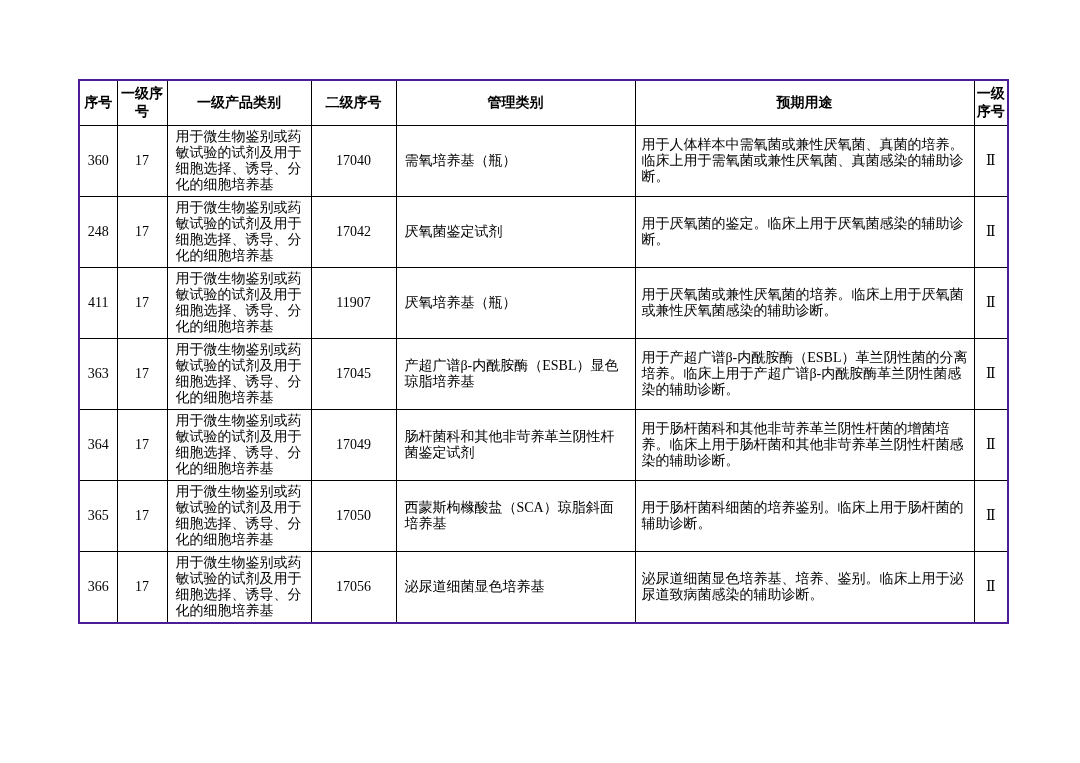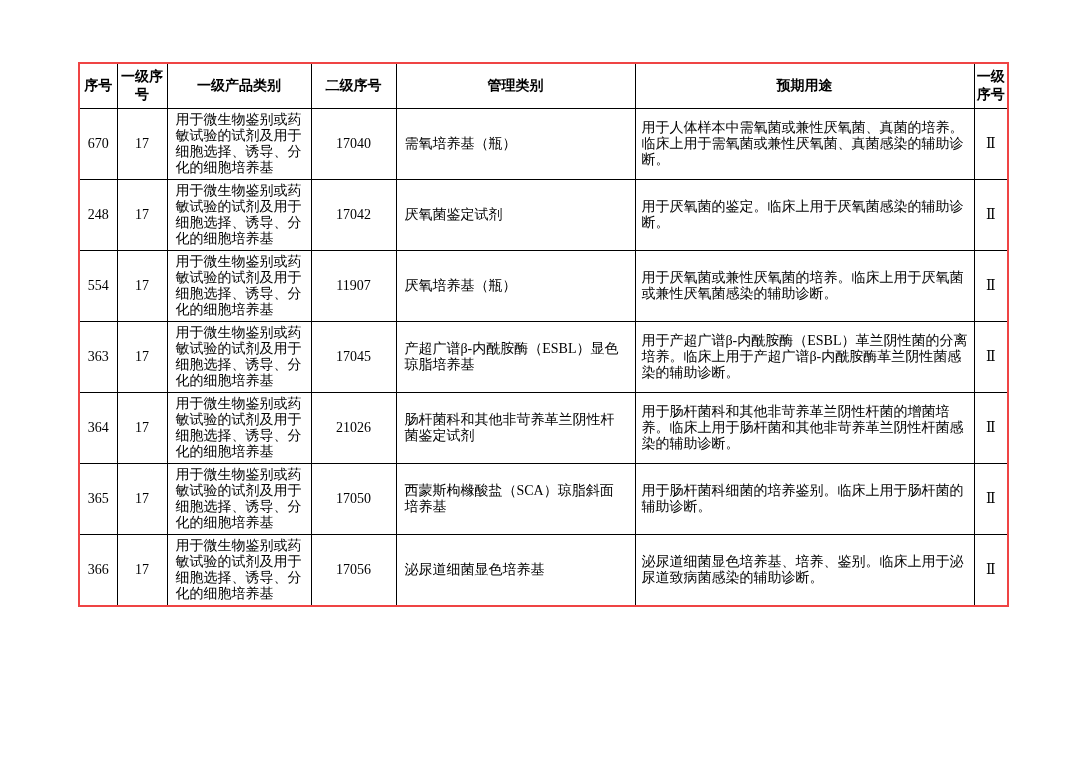--- a/index.html
+++ b/index.html
@@ -9,25 +9,25 @@
     width: 1080px;
     height: 763px;
     background: #ffffff;
     overflow: hidden;
     font-family: "Liberation Serif", "DejaVu Serif", serif;
     color: #000000;
   }
   table.product-table {
     position: absolute;
     left: 78px;
-    top: 62px;
+    top: 79px;
     width: 929px;
     border-collapse: collapse;
     table-layout: fixed;
-    border: 2px solid #ef4444;
+    border: 2px solid #4c1d95;
   }
   .product-table th, .product-table td {
     border: 1px solid #000000;
     vertical-align: middle;
     color: #000000;
   }
   .product-table th {
     font-weight: bold;
     font-size: 14px;
     line-height: 1.3;
@@ -65,60 +65,60 @@
         <th>一级序号</th>
         <th>一级产品类别</th>
         <th>二级序号</th>
         <th>管理类别</th>
         <th>预期用途</th>
         <th>一级序号</th>
       </tr>
     </thead>
     <tbody>
       <tr>
-        <td class="c-center">670</td>
+        <td class="c-center">360</td>
         <td class="c-center">17</td>
         <td class="c-category">用于微生物鉴别或药敏试验的试剂及用于细胞选择、诱导、分化的细胞培养基</td>
         <td class="c-center">17040</td>
         <td>需氧培养基（瓶）</td>
         <td class="c-use">用于人体样本中需氧菌或兼性厌氧菌、真菌的培养。临床上用于需氧菌或兼性厌氧菌、真菌感染的辅助诊断。</td>
         <td class="c-center">Ⅱ</td>
       </tr>
       <tr>
         <td class="c-center">248</td>
         <td class="c-center">17</td>
         <td class="c-category">用于微生物鉴别或药敏试验的试剂及用于细胞选择、诱导、分化的细胞培养基</td>
         <td class="c-center">17042</td>
         <td>厌氧菌鉴定试剂</td>
         <td class="c-use">用于厌氧菌的鉴定。临床上用于厌氧菌感染的辅助诊断。</td>
         <td class="c-center">Ⅱ</td>
       </tr>
       <tr>
-        <td class="c-center">554</td>
+        <td class="c-center">411</td>
         <td class="c-center">17</td>
         <td class="c-category">用于微生物鉴别或药敏试验的试剂及用于细胞选择、诱导、分化的细胞培养基</td>
         <td class="c-center">11907</td>
         <td>厌氧培养基（瓶）</td>
         <td class="c-use">用于厌氧菌或兼性厌氧菌的培养。临床上用于厌氧菌或兼性厌氧菌感染的辅助诊断。</td>
         <td class="c-center">Ⅱ</td>
       </tr>
       <tr>
         <td class="c-center">363</td>
         <td class="c-center">17</td>
         <td class="c-category">用于微生物鉴别或药敏试验的试剂及用于细胞选择、诱导、分化的细胞培养基</td>
         <td class="c-center">17045</td>
         <td>产超广谱β-内酰胺酶（ESBL）显色琼脂培养基</td>
         <td class="c-use">用于产超广谱β-内酰胺酶（ESBL）革兰阴性菌的分离培养。临床上用于产超广谱β-内酰胺酶革兰阴性菌感染的辅助诊断。</td>
         <td class="c-center">Ⅱ</td>
       </tr>
       <tr>
         <td class="c-center">364</td>
         <td class="c-center">17</td>
         <td class="c-category">用于微生物鉴别或药敏试验的试剂及用于细胞选择、诱导、分化的细胞培养基</td>
-        <td class="c-center">21026</td>
+        <td class="c-center">17049</td>
         <td>肠杆菌科和其他非苛养革兰阴性杆菌鉴定试剂</td>
         <td class="c-use">用于肠杆菌科和其他非苛养革兰阴性杆菌的增菌培养。临床上用于肠杆菌和其他非苛养革兰阴性杆菌感染的辅助诊断。</td>
         <td class="c-center">Ⅱ</td>
       </tr>
       <tr>
         <td class="c-center">365</td>
         <td class="c-center">17</td>
         <td class="c-category">用于微生物鉴别或药敏试验的试剂及用于细胞选择、诱导、分化的细胞培养基</td>
         <td class="c-center">17050</td>
         <td>西蒙斯枸橼酸盐（SCA）琼脂斜面培养基</td>

